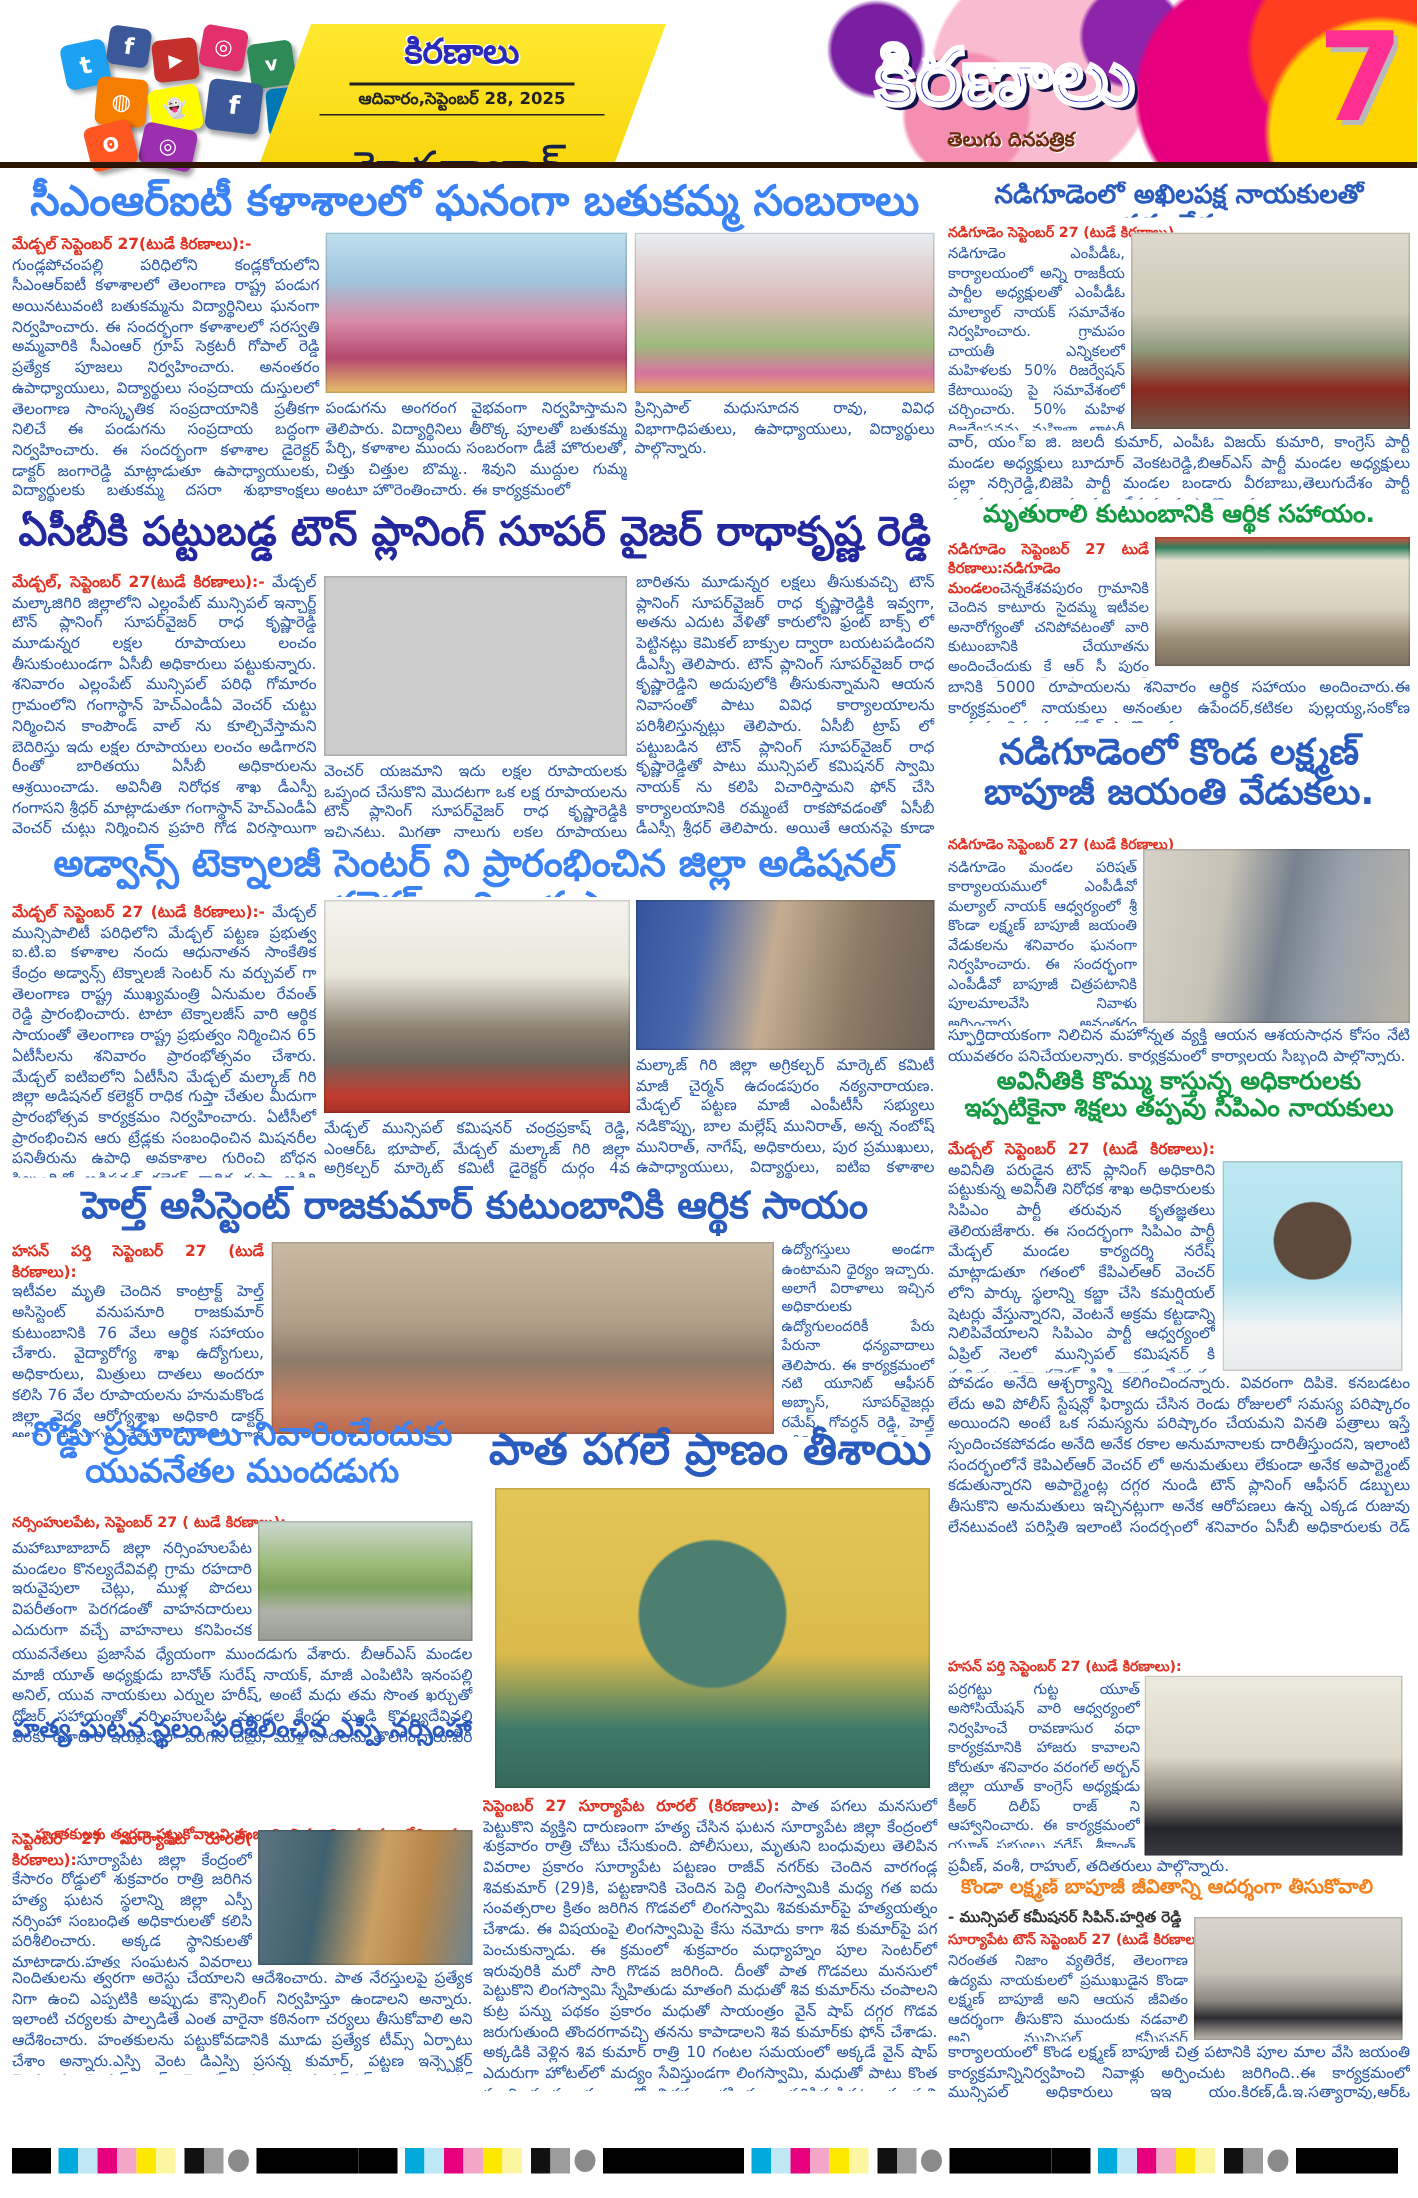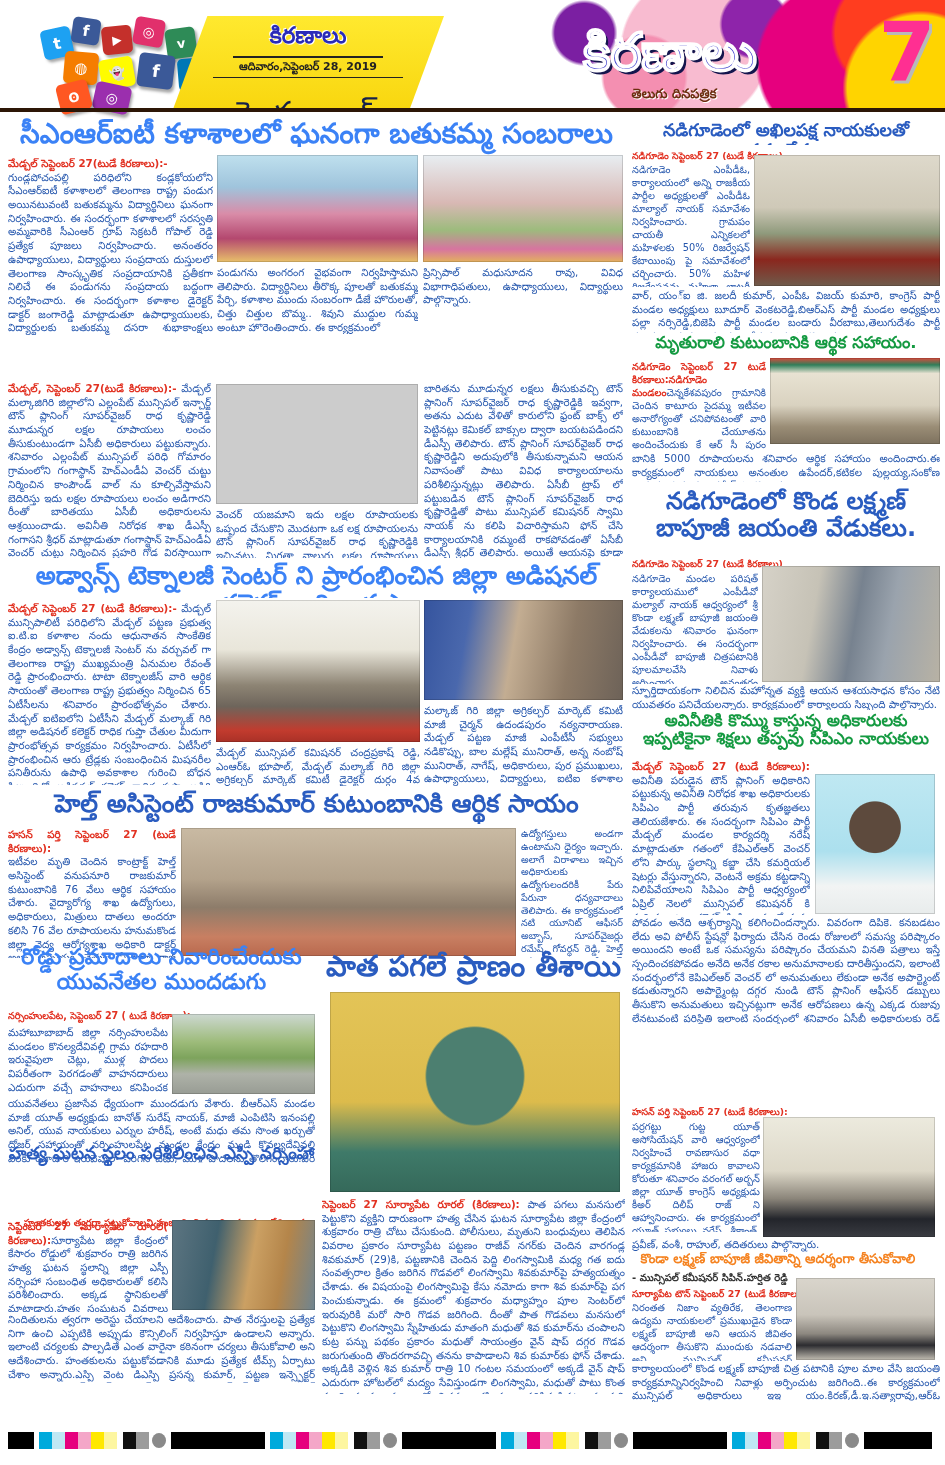--- a/index.html
+++ b/index.html
@@ -73,21 +73,21 @@
       <div class="cube" style="left:62px;top:40px;width:34px;height:30px;background:#fffc00;color:#333;font-size:13px;transform:rotate(-10deg);">👻</div>
       <div class="cube" style="left:100px;top:36px;width:36px;height:34px;background:#3b5998;font-size:17px;transform:rotate(7deg);">f</div>
       <div class="cube" style="left:140px;top:40px;width:34px;height:32px;background:#0077b5;font-size:12px;transform:rotate(-5deg);">in</div>
       <div class="cube" style="left:56px;top:66px;width:36px;height:28px;background:#9b2fae;font-size:14px;transform:rotate(12deg);">◎</div>
       <div class="cube" style="left:20px;top:64px;width:32px;height:30px;background:#ff5722;font-size:13px;transform:rotate(-14deg);">ʘ</div>
     </div>
 
     <div class="abs yellow-panel" style="left:172px;top:16px;width:272px;height:96px;padding-top:6px;">
       <div class="brand-small">కిరణాలు</div>
       <div class="panel-line" style="width:150px;"></div>
-      <div class="panel-date">ఆదివారం,సెప్టెంబర్ 28, 2019</div>
+      <div class="panel-date">ఆదివారం,సెప్టెంబర్ 28, 2025</div>
       <div class="panel-line" style="width:190px;"></div>
       <div class="panel-city">హైదరాబాద్</div>
     </div>
 
     <div class="abs logo-right" style="left:444px;top:0;width:501px;height:110px;">
       <div class="abs logo-big" style="left:16px;top:26px;width:420px;text-align:center;">కిరణాలు</div>
       <div class="abs tagline" style="left:120px;top:86px;width:220px;text-align:center;">తెలుగు దినపత్రిక</div>
       <div class="abs page-num" style="left:428px;top:12px;width:70px;text-align:center;">7</div>
     </div>
 
@@ -96,20 +96,21 @@
 
   <div class="abs hl pink" style="left:8px;top:118px;width:617px;height:38px;font-size:28px;">సీఎంఆర్ఐటీ కళాశాలలో ఘనంగా బతుకమ్మ సంబరాలు</div>
   <div class="abs btxt" style="left:8px;top:157px;width:205px;height:178px;">
     <p><span class="dl">మేడ్చల్ సెప్టెంబర్ 27(టుడే కిరణాలు):-</span><br><span>గుండ్లపోచంపల్లి పరిధిలోని కండ్లకోయలోని సీఎంఆర్ఐటీ కళాశాలలో తెలంగాణ రాష్ట్ర పండుగ అయినటువంటి బతుకమ్మను విద్యార్థినిలు ఘనంగా నిర్వహించారు. ఈ సందర్భంగా కళాశాలలో సరస్వతి అమ్మవారికి సీఎంఆర్ గ్రూప్ సెక్రటరీ గోపాల్ రెడ్డి ప్రత్యేక పూజలు నిర్వహించారు. అనంతరం ఉపాధ్యాయులు, విద్యార్థులు సంప్రదాయ దుస్తులలో తెలంగాణ సాంస్కృతిక సంప్రదాయానికి ప్రతీకగా నిలిచే ఈ పండుగను సంప్రదాయ బద్ధంగా నిర్వహించారు. ఈ సందర్భంగా కళాశాల డైరెక్టర్ డాక్టర్ జంగారెడ్డి మాట్లాడుతూ ఉపాధ్యాయులకు, విద్యార్థులకు బతుకమ్మ దసరా శుభాకాంక్షలు తెలియజేస్తు, తెలంగాణ రాష్ట్ర ప్రజలు పూలను దైవంగా భావించే విశిష్టమైన పండుగ బతుకమ్మ అని అన్నారు. విద్యార్థులకు తెలంగాణ సంస్కృతి, సంప్రదాయాలు తెలియవచ్చేలా బతుకమ్మ</span></p>
   </div>
   <div class="abs photo ph-a1a" style="left:217px;top:155px;width:201px;height:107px;"></div>
   <div class="abs photo ph-a1b" style="left:423px;top:155px;width:200px;height:107px;"></div>
   <div class="abs btxt" style="left:217px;top:266px;width:201px;height:68px;">పండుగను అంగరంగ వైభవంగా నిర్వహిస్తామని తెలిపారు. విద్యార్థినిలు తీరొక్క పూలతో బతుకమ్మ పేర్చి, కళాశాల ముందు సంబరంగా డీజే హొరులతో, చిత్తు చిత్తుల బొమ్మ.. శివుని ముద్దుల గుమ్మ అంటూ హొరెంతించారు. ఈ కార్యక్రమంలో</div>
   <div class="abs btxt" style="left:423px;top:266px;width:200px;height:68px;">ప్రిన్సిపాల్ మధుసూదన రావు, వివిధ విభాగాధిపతులు, ఉపాధ్యాయులు, విద్యార్థులు పాల్గొన్నారు.</div>
 
+  <div class="abs hl navy" style="left:8px;top:340px;width:617px;height:37px;font-size:27px;">ఏసీబీకి పట్టుబడ్డ టౌన్ ప్లానింగ్ సూపర్ వైజర్ రాధాకృష్ణ రెడ్డి</div>
   <div class="abs btxt" style="left:8px;top:382px;width:203px;height:176px;">
     <p><span class="dl">మేడ్చల్, సెప్టెంబర్ 27(టుడే కిరణాలు):-</span> <span>మేడ్చల్ మల్కాజిగిరి జిల్లాలోని ఎల్లంపేట్ మున్సిపల్ ఇన్చార్జ్ టౌన్ ప్లానింగ్ సూపర్‌వైజర్ రాధ కృష్ణారెడ్డి మూడున్నర లక్షల రూపాయలు లంచం తీసుకుంటుండగా ఏసీబీ అధికారులు పట్టుకున్నారు. శనివారం ఎల్లంపేట్ మున్సిపల్ పరిధి గోమారం గ్రామంలోని గంగాస్థాన్ హెచ్ఎండీఏ వెంచర్ చుట్టు నిర్మించిన కాంపౌండ్ వాల్ ను కూల్చివేస్తామని బెదిరిస్తు ఇదు లక్షల రూపాయలు లంచం అడిగారని రీంతో బారితయు ఏసీబీ అధికారులను ఆశ్రయించాడు. అవినీతి నిరోధక శాఖ డీఎస్పీ గంగాసని శ్రీధర్ మాట్లాడుతూ గంగాస్థాన్ హెచ్ఎండీఏ వెంచర్ చుట్టు నిర్మించిన ప్రహరి గోడ విరస్తాయిగా ఉండాలంటే ఇదు లక్షల రూపాయల లంచం ఇవ్వాలని, లేకుంటే ప్రహరి గోడను కూల్చివేస్తామని ఇన్చార్జ్ టౌన్ ప్లానింగ్ సూపర్‌వైజర్ రాధ కృష్ణారెడ్డి బెదిరించినట్లు తనకు ఫిర్యాదు అందిందని తెలిపారు.</span></p>
   </div>
   <div class="abs photo ph-a2" style="left:216px;top:384px;width:202px;height:120px;"></div>
   <div class="abs btxt" style="left:216px;top:508px;width:202px;height:50px;">వెంచర్ యజమాని ఇదు లక్షల రూపాయలకు ఒప్పంద చేసుకొని మొదటగా ఒక లక్ష రూపాయలను టౌన్ ప్లానింగ్ సూపర్‌వైజర్ రాధ కృష్ణారెడ్డికి ఇచ్చినట్లు, మిగతా నాలుగు లక్షల రూపాయలు ఇవ్వాల్సి ఉంది. శనివారం ఉదయం 9 గంటలకు కొంపల్లి మున్సిపల్ పట్టణంలోని రాయ్ చంద్ మాల్ వద్దకు</div>
   <div class="abs btxt" style="left:424px;top:382px;width:199px;height:176px;">బారితను మూడున్నర లక్షలు తీసుకువచ్చి టౌన్ ప్లానింగ్ సూపర్‌వైజర్ రాధ కృష్ణారెడ్డికి ఇవ్వగా, అతను ఎదుట వేళితో కారులోని ఫ్రంట్ బాక్స్ లో పెట్టినట్లు కెమికల్ బాక్సుల ద్వారా బయటపడిందని డీఎస్పీ తెలిపారు. టౌన్ ప్లానింగ్ సూపర్‌వైజర్ రాధ కృష్ణారెడ్డిని అదుపులోకి తీసుకున్నామని ఆయన నివాసంతో పాటు వివిధ కార్యాలయాలను పరిశీలిస్తున్నట్లు తెలిపారు. ఏసీబీ ట్రాప్ లో పట్టుబడిన టౌన్ ప్లానింగ్ సూపర్‌వైజర్ రాధ కృష్ణారెడ్డితో పాటు మున్సిపల్ కమిషనర్ స్వామి నాయక్ ను కలిపి విచారిస్తామని ఫోన్ చేసి కార్యాలయానికి రమ్మంటే రాకపోవడంతో ఏసీబీ డీఎస్పీ శ్రీధర్ తెలిపారు. అయితే ఆయనపై కూడా అనుమానం కలుగుతుందని తెలిపారు. వెంచర్ యజమాని వద్ద లంచం తీసుకుంటుండగా ఏసీబీ ట్రాప్ లో పట్టుబడిన టౌన్ ప్లానింగ్ సూపర్‌వైజర్ రాధ కృష్ణారెడ్డి పై కేసు నమోదు చేసి అరెస్ట్ చేసినట్లు వెల్లడించారు.</div>
 
   <div class="abs hl pink" style="left:8px;top:562px;width:617px;height:36px;font-size:25px;">అడ్వాన్స్ టెక్నాలజీ సెంటర్ ని ప్రారంభించిన  జిల్లా అడిషనల్ కలెక్టర్ రాధికా గుప్తా</div>
   <div class="abs btxt" style="left:8px;top:602px;width:203px;height:183px;">
     <p><span class="dl">మేడ్చల్ సెప్టెంబర్ 27 (టుడే కిరణాలు):-</span> <span>మేడ్చల్ మున్సిపాలిటీ పరిధిలోని మేడ్చల్ పట్టణ ప్రభుత్వ ఐ.టి.ఐ కళాశాల నందు ఆధునాతన సాంకేతిక కేంద్రం అడ్వాన్స్ టెక్నాలజీ సెంటర్ ను వర్చువల్ గా తెలంగాణ రాష్ట్ర ముఖ్యమంత్రి ఏనుమల రేవంత్ రెడ్డి ప్రారంభించారు. టాటా టెక్నాలజీస్ వారి ఆర్థిక సాయంతో తెలంగాణ రాష్ట్ర ప్రభుత్వం నిర్మించిన 65 ఏటీసీలను శనివారం ప్రారంభోత్సవం చేశారు. మేడ్చల్ ఐటిఐలోని ఏటీసీని మేడ్చల్ మల్కాజ్ గిరి జిల్లా అడిషనల్ కలెక్టర్ రాధిక గుప్తా చేతుల మీదుగా ప్రారంభోత్సవ కార్యక్రమం నిర్వహించారు. ఏటీసీలో ప్రారంభించిన ఆరు ట్రేడ్లకు సంబంధించిన మిషనరీల పనితీరును ఉపాధి అవకాశాల గురించి బోధన సిబ్బందితో అడిషనల్ కలెక్టర్ రాధిక గుప్తా అడిగి తెలుసుకున్నారు. ఏటీసీ విద్యార్థుల నైపుణ్యాలను గురించి తెలుసుకున్నారు. ఈ కార్యక్రమంలో ఇచిప ప్రిన్సిపల్ హనుమాన్ నాయక్, టిగేట్ వైస్ చైర్మన్ మనోహర్ రెడ్డి, డిప్యూటీ చీఫ్ ఇన్స్పెక్టర్ ఆఫ్ ఫ్యాక్టరీస్.</span></p>

